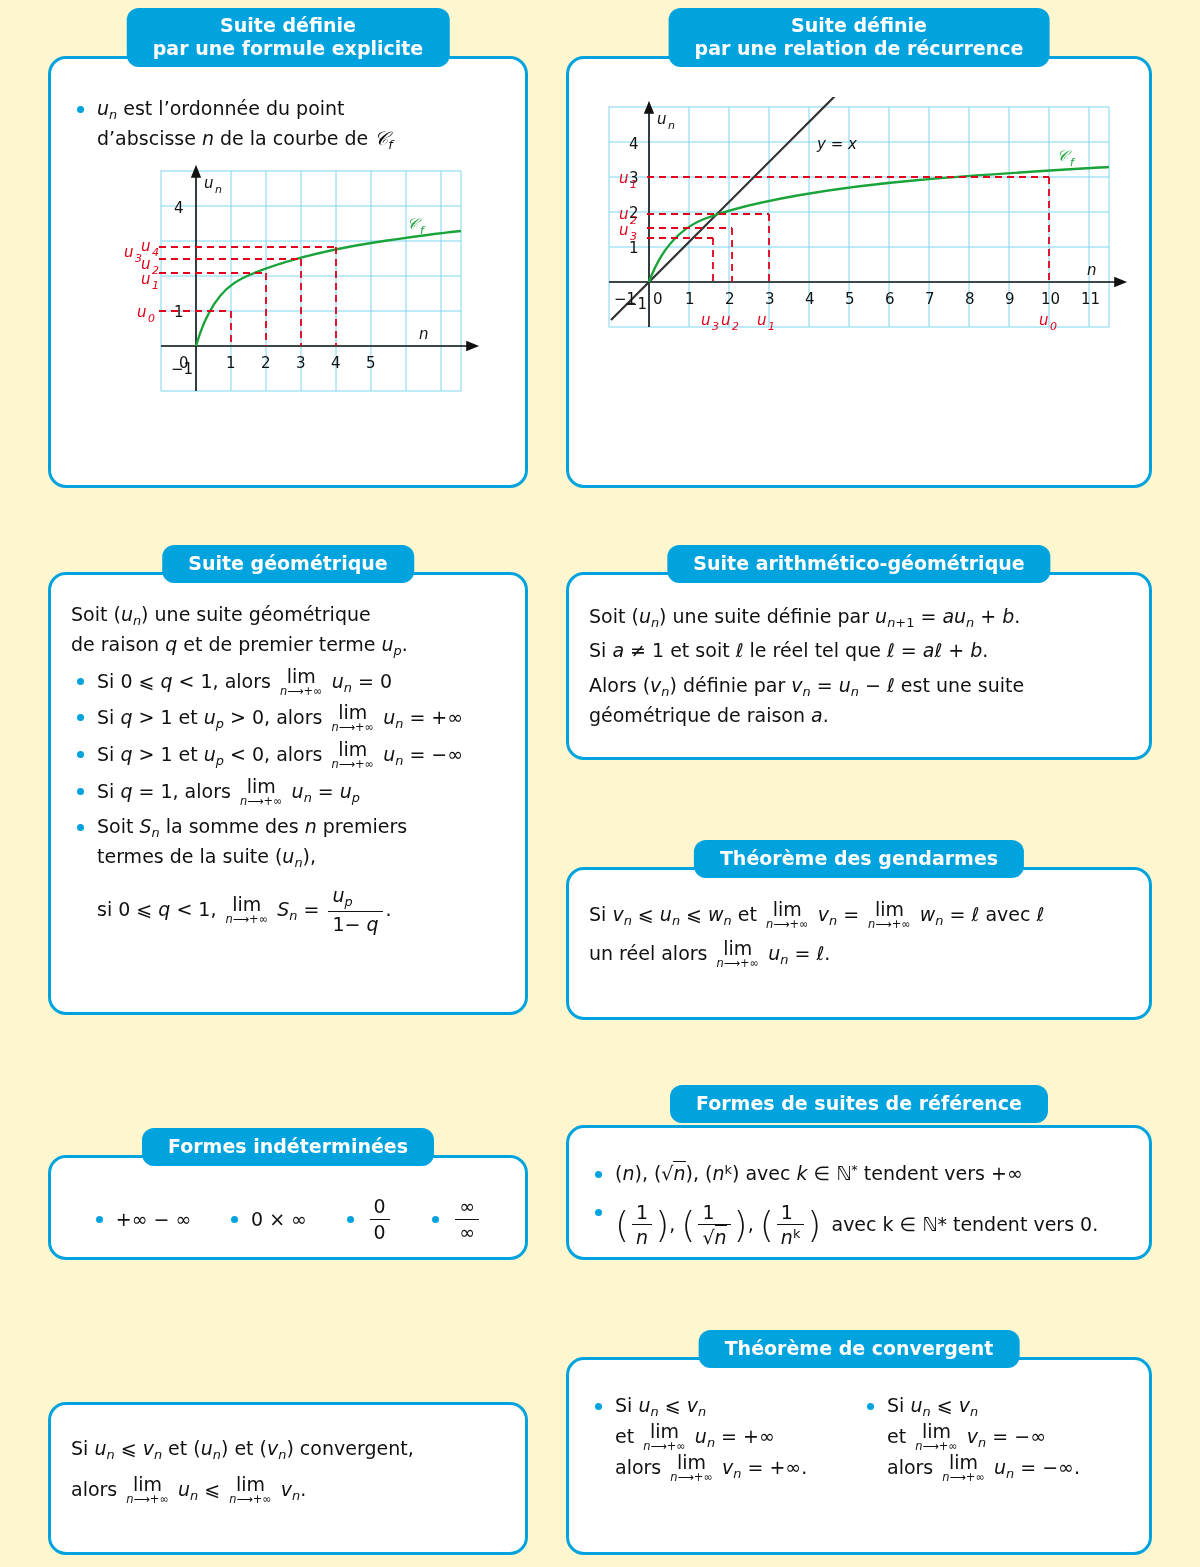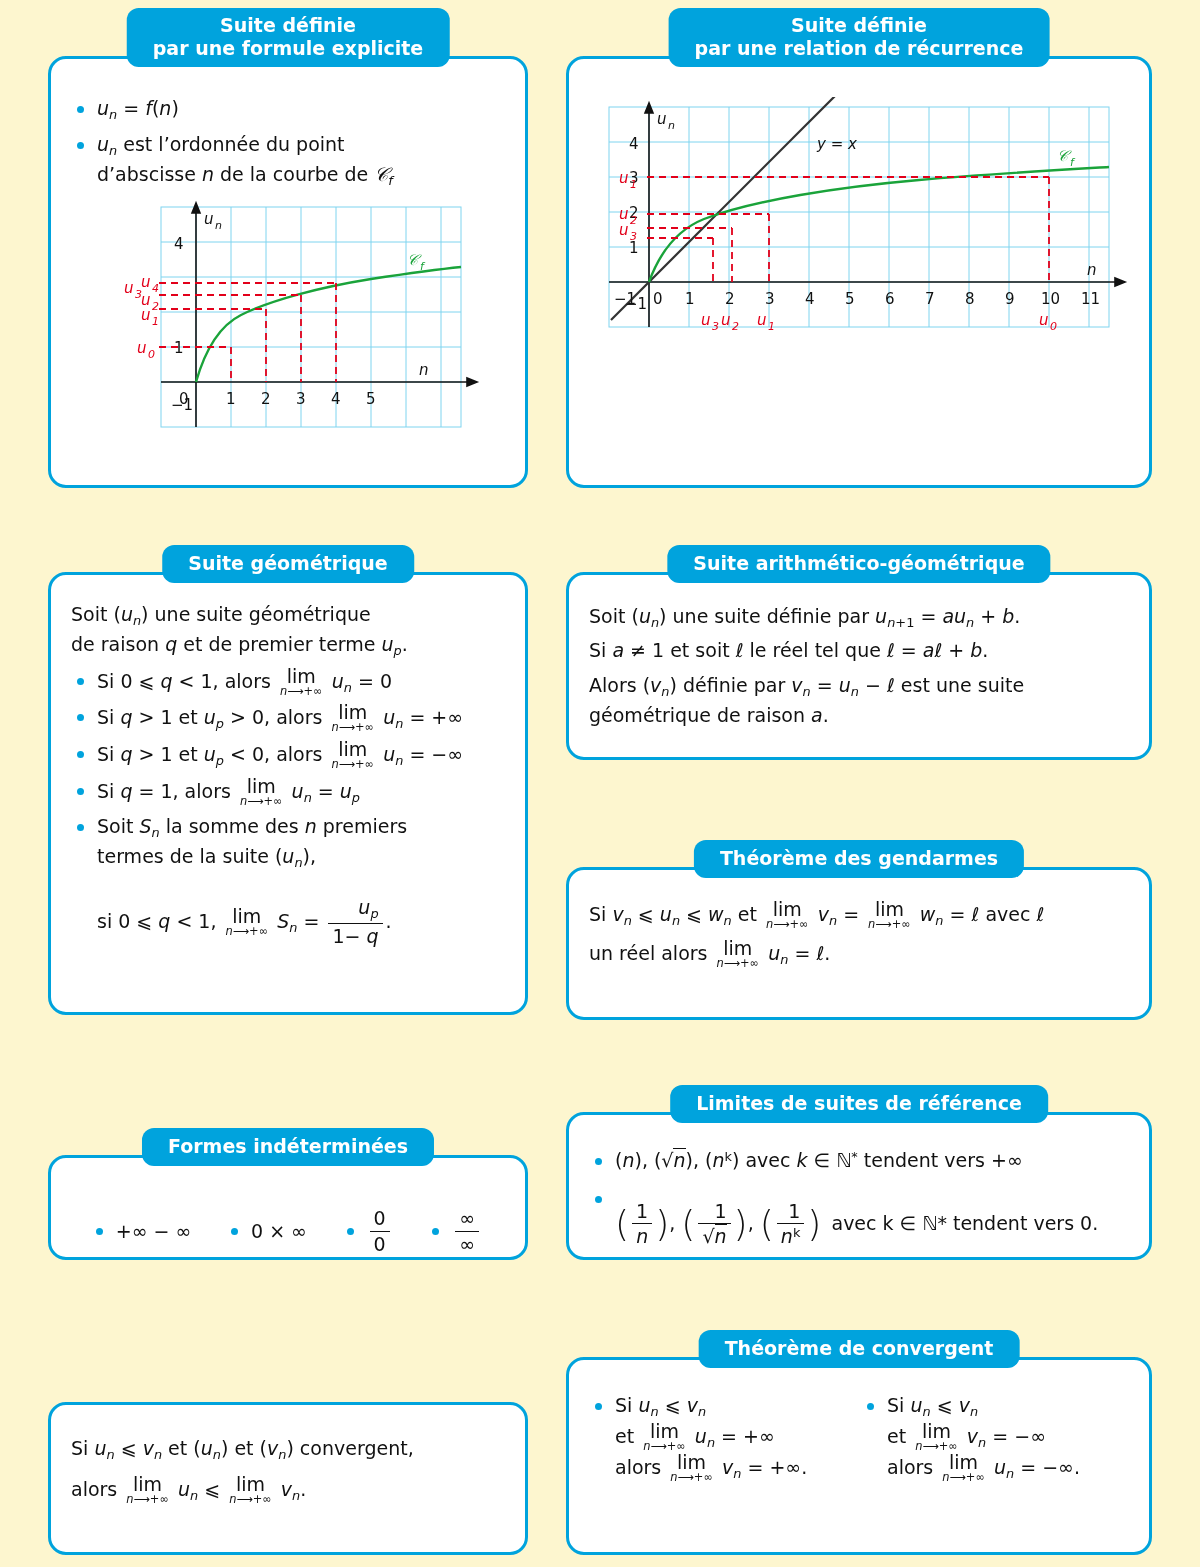--- a/index.html
+++ b/index.html
@@ -42,21 +42,21 @@
   .subn{font-size:0.68em;vertical-align:-0.32em;}
   .sup{font-size:0.68em;vertical-align:0.45em;}
   .scr{font-style:italic;}
 
   
   .lim{display:inline-block;text-align:center;vertical-align:middle;margin:0 3px;}
   .lim .top{display:block;line-height:1;}
   .lim .bot{display:block;font-size:0.6em;line-height:1.1;margin-top:-1px;}
 
   
-  .frac{display:inline-block;vertical-align:middle;text-align:right;margin:16px 3px;}
+  .frac{display:inline-block;vertical-align:middle;text-align:left;margin:4px 3px;}
   .frac .num{display:block;border-bottom:1.6px solid #111;padding:0 4px 1px;line-height:1.15;}
   .frac .den{display:block;padding:1px 4px 0;line-height:1.2;}
 
   .paren{display:inline-block;vertical-align:middle;font-size:1.9em;line-height:0.75;font-weight:300;}
 
   
   .graph{position:relative;}
   .graph svg{display:block;}
 
   
@@ -67,21 +67,21 @@
 
   #c-geo{left:48px;top:545px;width:480px;height:470px;}
   #c-geo .body{top:27px;}
   #c-arith{left:566px;top:545px;width:586px;height:215px;}
   #c-arith .body{top:27px;}
 
   #c-gend{left:566px;top:840px;width:586px;height:180px;}
   #c-gend .body{top:27px;}
 
   #c-limref{left:566px;top:1085px;width:586px;height:175px;}
-  #c-limref .body{top:27px;}
+  #c-limref .body{top:40px;}
   #c-formes{left:48px;top:1128px;width:480px;height:132px;}
   #c-formes .body{top:27px;}
 
   #c-compar{left:566px;top:1330px;width:586px;height:225px;}
   #c-compar .body{top:27px;}
   #c-inegal{left:48px;top:1375px;width:480px;height:180px;}
   #c-inegal .body{top:27px;}
 
   .cols2{display:flex;gap:4px;}
   .cols2 > div{flex:1;}
@@ -91,23 +91,20 @@
 </style>
 </head>
 <body>
 
 <div class="page">
 
   <div class="card" id="c-explicite">
     <div class="body">
       <div class="inner" style="padding-top:34px;">
         <ul class="bul">
-          <li>
-            <i class="m">u</i><span class="sub">n</span> = <i class="m">f</i>(<i class="m">n</i>)
-          </li>
           <li>
             <i class="m">u</i><span class="sub">n</span> est l’ordonnée du point<br>
             d’abscisse <i class="m">n</i> de la courbe de <span class="scr" style="font-family:'DejaVu Serif',serif;">𝒞</span><span class="sub">f</span>
           </li>
         </ul>
 
         <div class="graph" style="margin-top:4px;">
           <svg width="430" height="245" viewBox="0 0 430 245">
 
             <g stroke="#7fd4ef" stroke-width="1" fill="none">
@@ -372,21 +369,21 @@
           </li>
           <li style="margin-top:10px;">
             <span class="paren">(</span><span class="frac"><span class="num">1</span><span class="den"><i class="m">n</i></span></span><span class="paren">)</span>,
             <span class="paren">(</span><span class="frac"><span class="num">1</span><span class="den">√<span style="border-top:1.3px solid #111;"><i class="m">n</i></span></span></span><span class="paren">)</span>,
             <span class="paren">(</span><span class="frac"><span class="num">1</span><span class="den"><i class="m">n</i><span class="sup">k</span></span></span><span class="paren">)</span>
             <span style="margin-left:4px;">avec k ∈ ℕ* tendent vers 0.</span>
           </li>
         </ul>
       </div>
     </div>
-    <div class="title">Limites de suites de référence</div>
+    <div class="title">Formes de suites de référence</div>
   </div>
 
   <div class="card" id="c-formes">
     <div class="body">
       <div class="inner" style="padding-top:26px;">
         <div class="formes-row">
           <div class="it">
               <span>+∞ − ∞</span>
             </div>
           <div class="it">

